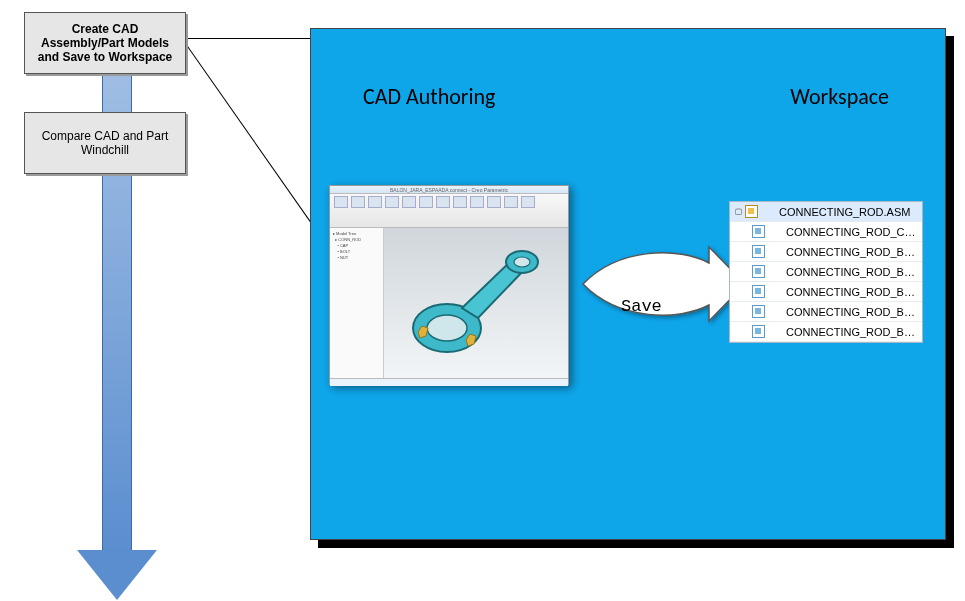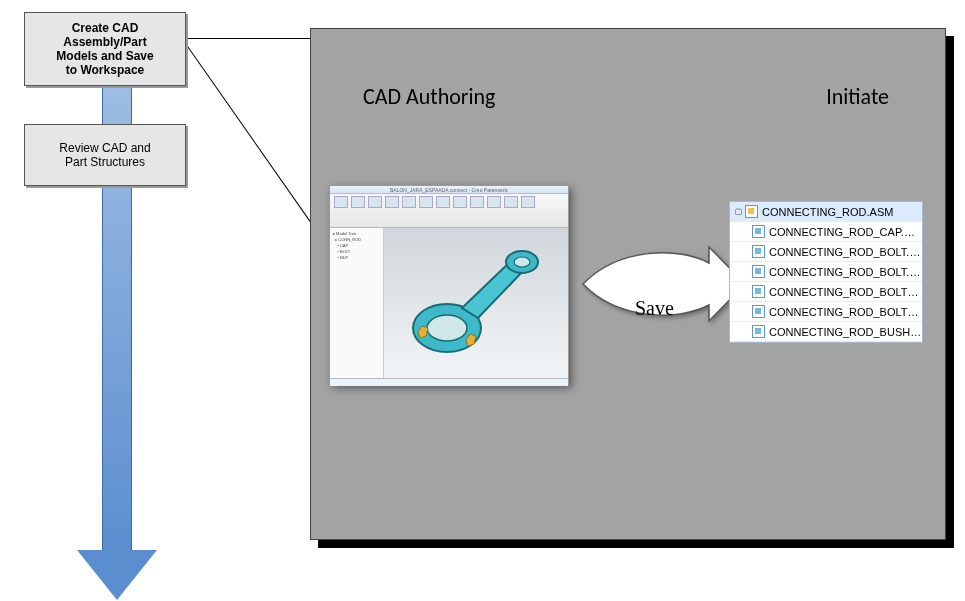--- a/index.html
+++ b/index.html
@@ -40,21 +40,21 @@
 }
 .step-box {
   position: relative;
   width: 162px;
   min-height: 62px;
   background: #e6e6e6;
   border: 1px solid #555;
   box-shadow: 2px 2px 0 #9a9a9a;
   font-size: 12px;
   text-align: center;
-  padding: 8px 24px;
+  padding: 8px 12px;
   display: flex;
   align-items: center;
   justify-content: center;
   z-index: 2;
   margin-bottom: 38px;
 }
 .step-box.active {
   font-weight: bold;
 }
 .callout-top {
@@ -82,21 +82,21 @@
   width: 636px;
   height: 512px;
   background: #000;
 }
 .main-panel {
   position: absolute;
   left: 310px;
   top: 28px;
   width: 636px;
   height: 512px;
-  background: #a3a3a3;
+  background: #0ea5e9;
   border: 1px solid #444;
 }
 .heading {
   position: absolute;
   font-size: 22px;
   font-family: Calibri, Arial, sans-serif;
   color: #000;
 }
 .heading.left { left: 52px; top: 54px; }
 .heading.right { right: 56px; top: 54px; }
@@ -169,24 +169,24 @@
 }
 .save-arrow {
   position: absolute;
   left: 268px;
   top: 210px;
   width: 170px;
   height: 90px;
 }
 .save-label {
   position: absolute;
-  left: 324px;
+  left: 310px;
   top: 268px;
-  font-size: 20px;
-  font-family: Liberation Serif, serif;
+  font-size: 17px;
+  font-family: Liberation Mono, monospace;
 }
 .ws-tree {
   position: absolute;
   right: 22px;
   top: 172px;
   width: 194px;
   background: #fff;
   border: 1px solid #a8b8cb;
   font-size: 11px;
   color: #000;
@@ -240,45 +240,46 @@
   content: "";
   position: absolute;
   left: 2px; top: 2px;
   width: 6px; height: 6px;
   background: #7ab6e0;
 }
 .ws-label {
   white-space: nowrap;
   overflow: hidden;
   text-overflow: ellipsis;
+  margin-left: 17px;
 }
 </style>
 </head>
 <body>
 
 <div class="flow-column">
   <div class="arrow-shaft"></div>
   <div class="arrow-head"></div>
 
   <div class="step-box active">
     <span>Create CAD Assembly/Part Models and Save to Workspace</span>
   </div>
   <div class="step-box">
-    <span>Review CAD and Part Structures</span>
+    <span>Compare CAD and Part Windchill</span>
   </div>
 </div>
 
 <div class="callout-top"></div>
 <div class="callout-diag"></div>
 
 <div class="main-panel-shadow"></div>
 <div class="main-panel">
 
   <div class="heading left">CAD Authoring</div>
-  <div class="heading right">Initiate</div>
+  <div class="heading right">Workspace</div>
 
   <div class="cad-window">
     <div class="cad-titlebar">BALON_JARA_ESPAADA connect - Creo Parametric</div>
     <div class="cad-ribbon">
       <div class="rib-item"></div>
       <div class="rib-item"></div>
       <div class="rib-item"></div>
       <div class="rib-item"></div>
       <div class="rib-item"></div>
       <div class="rib-item"></div>

